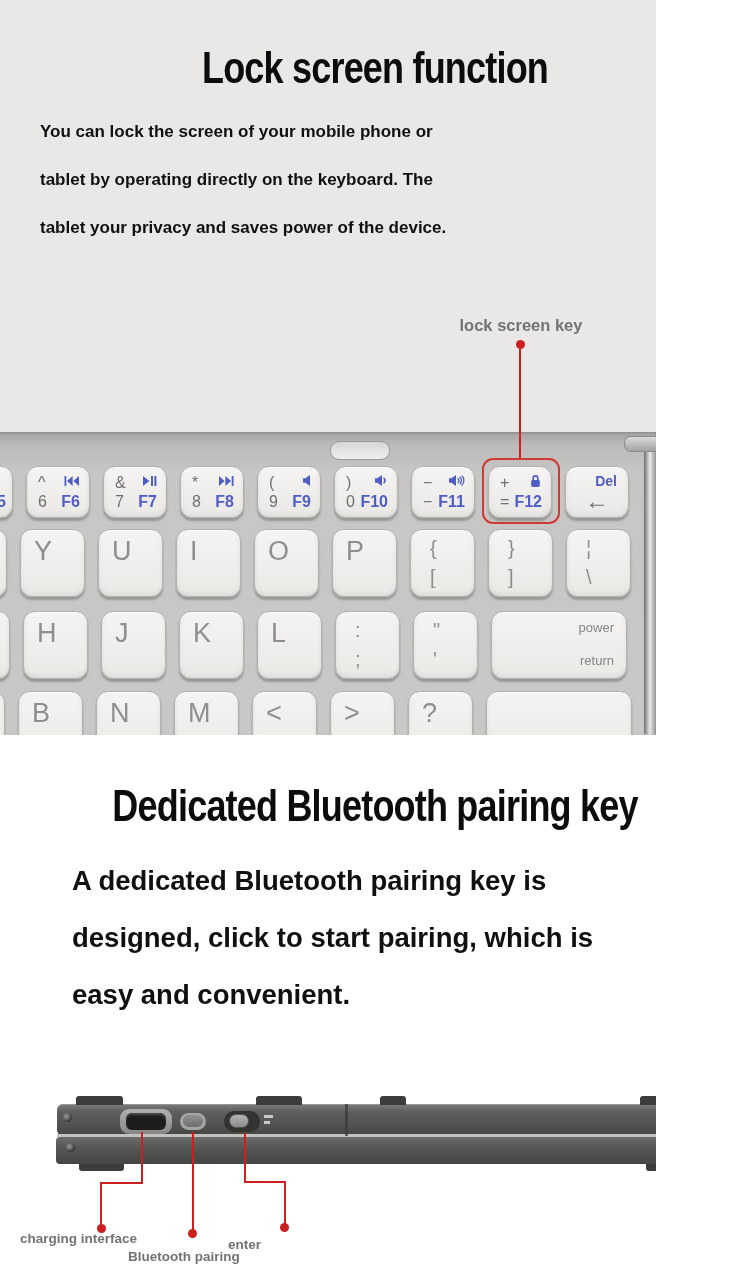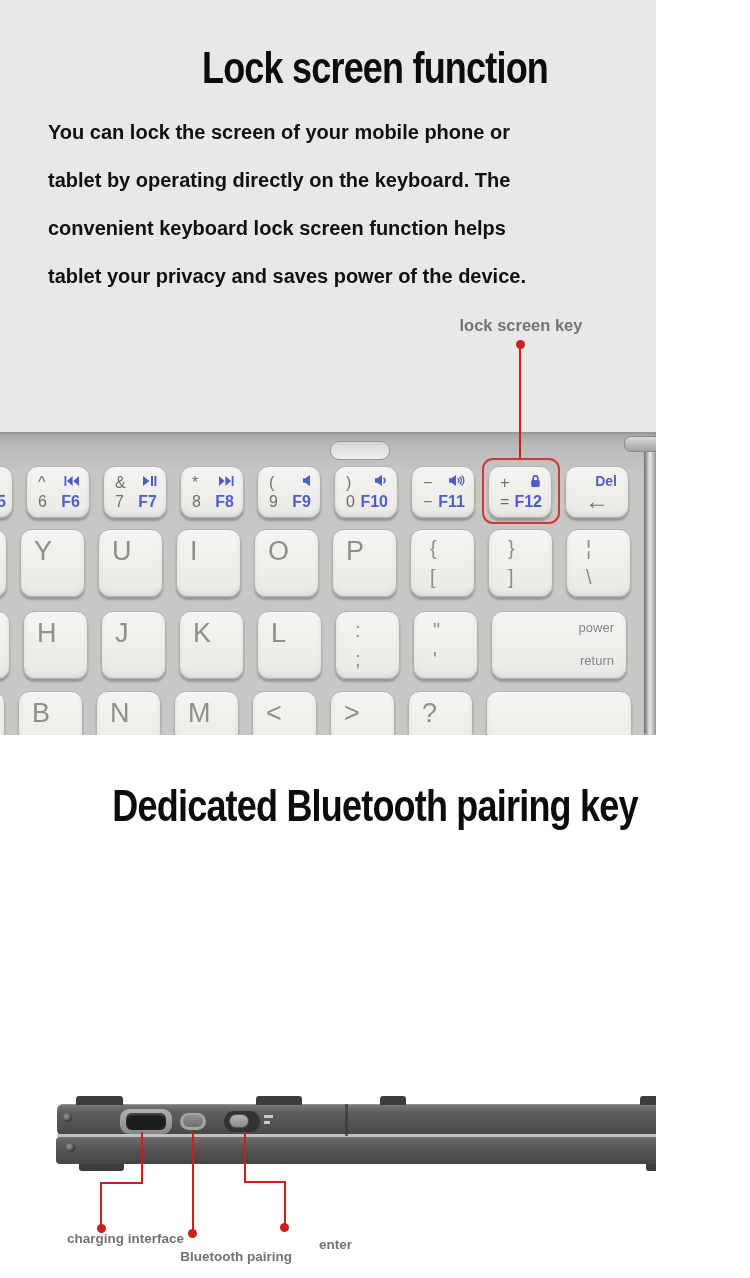--- a/index.html
+++ b/index.html
@@ -5,33 +5,33 @@
   html,body{margin:0;padding:0;background:#ffffff;}
   .page{position:relative;width:656px;height:1278px;overflow:hidden;background:#ffffff;
         font-family:"Liberation Sans",sans-serif;}
   .abs{position:absolute;}
 
   
   .sec-top{left:0;top:0;width:750px;height:432px;background:#e9e8e7;}
   .h1{left:0;width:750px;text-align:center;font-weight:700;color:#0c0c0c;
       font-size:45px;letter-spacing:-1px;transform:scaleX(.8);white-space:nowrap;}
   .t1{top:42px;}
-  .para1{left:40px;top:108px;width:676px;font-size:20px;font-weight:700;color:#101010;
-         line-height:48px;margin-left:8px;}
+  .para1{left:40px;top:108px;width:676px;font-size:17px;font-weight:700;color:#101010;
+         line-height:48px;}
   .para2{left:72px;top:852px;width:640px;font-size:27.5px;font-weight:700;color:#101010;
          line-height:57px;}
 
   
   .red-text{color:#737373;font-weight:700;}
   .callout-lock{left:396px;top:316px;width:250px;text-align:center;font-size:16.5px;}
   .rdot{width:9px;height:9px;border-radius:50%;background:#cc1f1f;z-index:9;}
   .rline{background:#cc1f1f;z-index:9;}
   .key-ring{left:482px;top:458px;width:74px;height:62px;border:2px solid #cc3a33;
             border-radius:11px;z-index:9;}
-  .lbl-bottom{font-size:13.5px;text-align:right;}
+  .lbl-bottom{font-size:13.5px;text-align:left;}
 
   
   .photo{left:0;top:432px;width:750px;height:303px;overflow:hidden;
          background:linear-gradient(180deg,#8f8e8c 0px,#a9a8a6 3px,#bbbab8 13px,#c7c6c4 40px,#c9c8c6 100%);}
   .slot{left:330px;top:9px;width:58px;height:17px;border-radius:9px;
         background:linear-gradient(180deg,#d7d6d4,#f0efed);border:1px solid #999896;}
   .rpanel{left:658px;top:0;width:92px;height:303px;
           background:linear-gradient(90deg,#b2b1af,#cdccca 45%,#d4d3d1);}
   .rseam{left:655px;top:0;width:3px;height:303px;background:linear-gradient(90deg,#8b8a88,#c0bfbd);}
   .rod{left:644px;top:6px;width:13px;height:297px;border-radius:3px;
@@ -94,21 +94,20 @@
 </head>
 <body>
 
 <div class="page">
 
   <div class="abs sec-top">
     <div class="abs h1 t1">Lock screen function</div>
     <div class="abs para1">
       <div>You can lock the screen of your mobile phone or</div>
       <div>tablet by operating directly on the keyboard. The</div>
-      <div>convenient keyboard lock screen function helps</div>
       <div>tablet your privacy and saves power of the device.</div>
     </div>
     <div class="abs red-text callout-lock">lock screen key</div>
     <div class="abs rdot" style="left:516px;top:340px;"></div>
     <div class="abs rline" style="left:519px;top:349px;width:2px;height:110px;"></div>
   </div>
 
   <div class="abs photo" id="kb-photo">
     <div class="abs slot"></div>
     <div class="abs rpanel"></div>
@@ -285,20 +284,25 @@
       </div>
       <div class="key" style="left: 408px; top: 259px; width: 65px; height: 68px;">
         <span class="lt">?</span>
       </div>
       <div class="key" style="left: 486px; top: 259px; width: 146px; height: 68px;"></div>
     </div>
   <div class="abs key-ring"></div>
 
   <div class="abs sec-bottom"></div>
   <div class="abs h1 t2">Dedicated Bluetooth pairing key</div>
+  <div class="abs para2">
+    <div>A dedicated Bluetooth pairing key is</div>
+    <div>designed, click to start pairing, which is</div>
+    <div>easy and convenient.</div>
+  </div>
 
   <div class="abs topbar"></div>
   <div class="abs midseam"></div>
   <div class="abs botbar"></div>
   <div class="abs foldseam"></div>
   <div class="abs foot ft" style="left:76px;width:47px;"></div>
   <div class="abs foot ft" style="left:256px;width:46px;"></div>
   <div class="abs foot ft" style="left:380px;width:26px;"></div>
   <div class="abs foot ft" style="left:640px;width:47px;"></div>
   <div class="abs foot fb" style="left:79px;width:45px;"></div>

